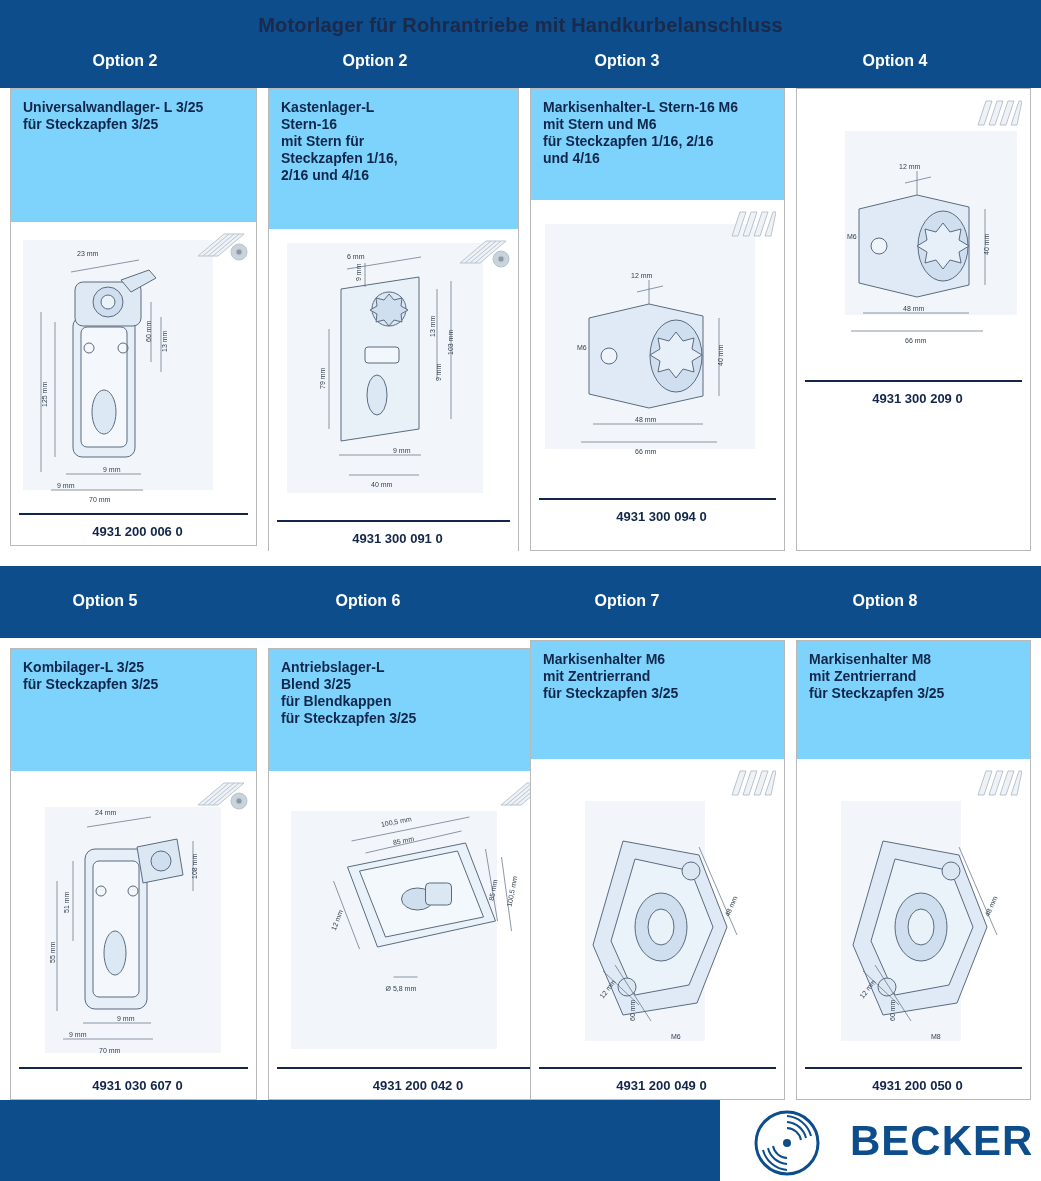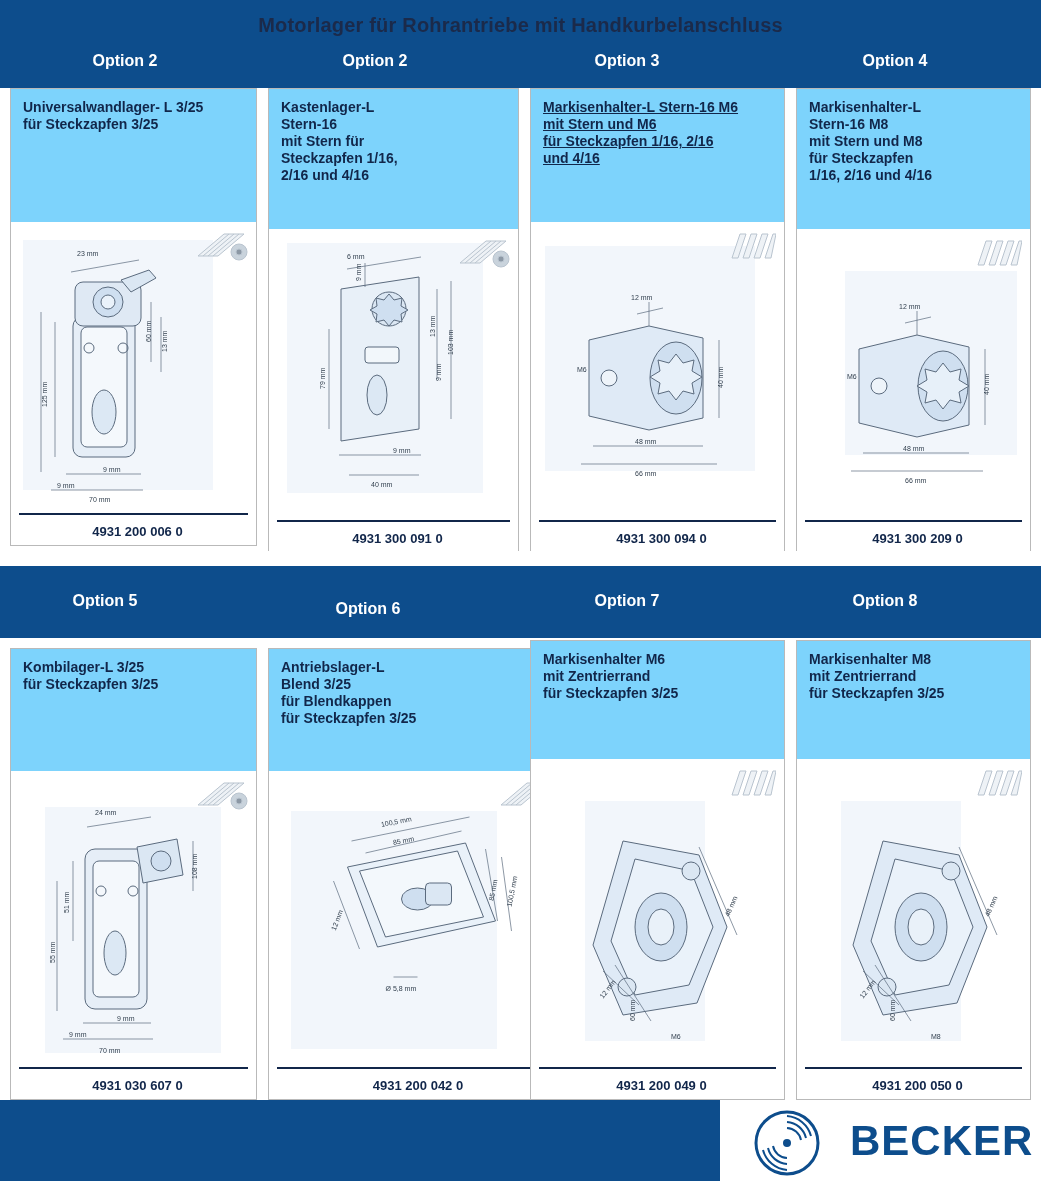--- a/index.html
+++ b/index.html
@@ -198,21 +198,21 @@
             <circle cx="45" cy="22" r="3" fill="#8c98a5"></circle>
           </g>
         </svg>
       </div>
       <div class="rule"></div>
       <div class="partno">4931 300 091 0</div>
     </div>
   </div>
 
   <div class="card" style="left:530px;top:88px;width:255px;height:463px;">
-    <div class="caption" style="height:133px;text-decoration:underline;">Markisenhalter-L Stern-16 M6
+    <div class="caption" style="height:111px;">Markisenhalter-L Stern-16 M6
 mit Stern und M6
 für Steckzapfen 1/16, 2/16
 und 4/16</div>
     <div class="figure" style="height:330px;position:relative;">
       <div class="art" style="left:14px;top:24px;width:210px;height:225px;background:#f2f6fb;"></div>
       <svg class="draw" viewBox="0 0 253 330">
         <g stroke="#5b6b7e" fill="none" stroke-width="1">
           <path d="M58 118 L118 104 L172 116 L172 196 L118 208 L58 194 Z" fill="#dfeaf6"></path>
           <ellipse cx="145" cy="156" rx="26" ry="36" fill="#cfdff0"></ellipse>
           <path d="M145 132 l7 9 11 -3 -2 11 10 6 -10 6 2 11 -11 -3 -7 9 -7 -9 -11 3 2 -11 -10 -6 10 -6 -2 -11 11 3 Z" fill="#e7f0f9"></path>
@@ -240,25 +240,20 @@
             <path d="M39 28 L47 4 L50 4 L45 28 Z"></path>
           </g>
         </svg>
       </div>
       <div class="rule"></div>
       <div class="partno">4931 300 094 0</div>
     </div>
   </div>
 
   <div class="card" style="left:796px;top:88px;width:235px;height:463px;">
-    <div class="caption" style="height:140px;">Markisenhalter-L
-Stern-16 M8
-mit Stern und M8
-für Steckzapfen
-1/16, 2/16 und 4/16</div>
     <div class="figure" style="height:323px;position:relative;">
       <div class="art" style="left:48px;top:42px;width:172px;height:184px;background:#f2f6fb;"></div>
       <svg class="draw" viewBox="0 0 233 323">
         <g stroke="#5b6b7e" fill="none" stroke-width="1">
           <path d="M62 120 L120 106 L172 118 L172 196 L120 208 L62 194 Z" fill="#dfeaf6"></path>
           <ellipse cx="146" cy="157" rx="25" ry="35" fill="#cfdff0"></ellipse>
           <path d="M146 134 l7 9 11 -3 -2 11 10 6 -10 6 2 11 -11 -3 -7 9 -7 -9 -11 3 2 -11 -10 -6 10 -6 -2 -11 11 3 Z" fill="#e7f0f9"></path>
           <circle cx="82" cy="157" r="8" fill="#eef4fa"></circle>
           <path d="M120 82 L120 106" stroke-width="0.7"></path>
           <path d="M108 94 L134 88" stroke-width="0.7"></path>
@@ -284,21 +279,21 @@
           </g>
         </svg>
       </div>
       <div class="rule"></div>
       <div class="partno">4931 300 209 0</div>
     </div>
   </div>
 
   <div class="band" id="mid-band"></div>
   <div class="opt-title" style="top:592px;left:-20px;">Option 5</div>
-  <div class="opt-title" style="top:592px;left:243px;margin-top:8px;">Option 6</div>
+  <div class="opt-title" style="top:592px;left:243px;">Option 6</div>
   <div class="opt-title" style="top:592px;left:502px;">Option 7</div>
   <div class="opt-title" style="top:592px;left:760px;">Option 8</div>
 
   <div class="card" style="left:10px;top:648px;width:247px;height:452px;">
     <div class="caption" style="height:122px;">Kombilager-L 3/25
 für Steckzapfen 3/25</div>
     <div class="figure" style="height:328px;position:relative;">
       <div class="art" style="left:34px;top:36px;width:176px;height:246px;background:#f2f6fb;"></div>
       <svg class="draw" viewBox="0 0 245 328">
         <g stroke="#5b6b7e" fill="none" stroke-width="1">

